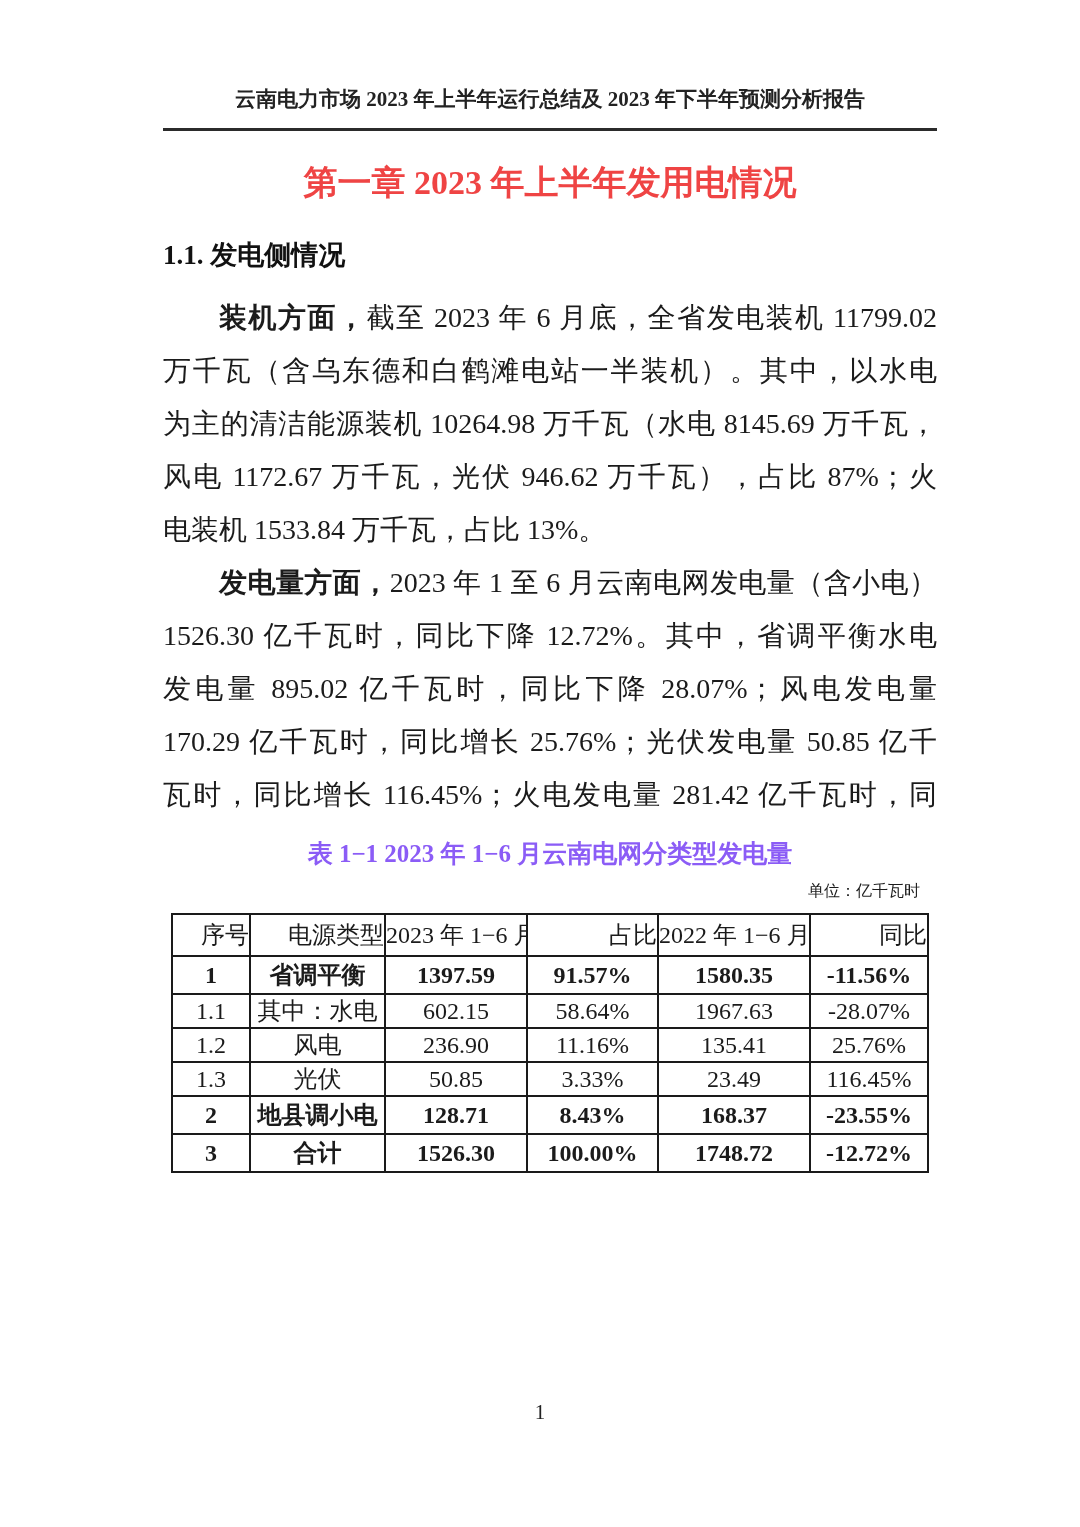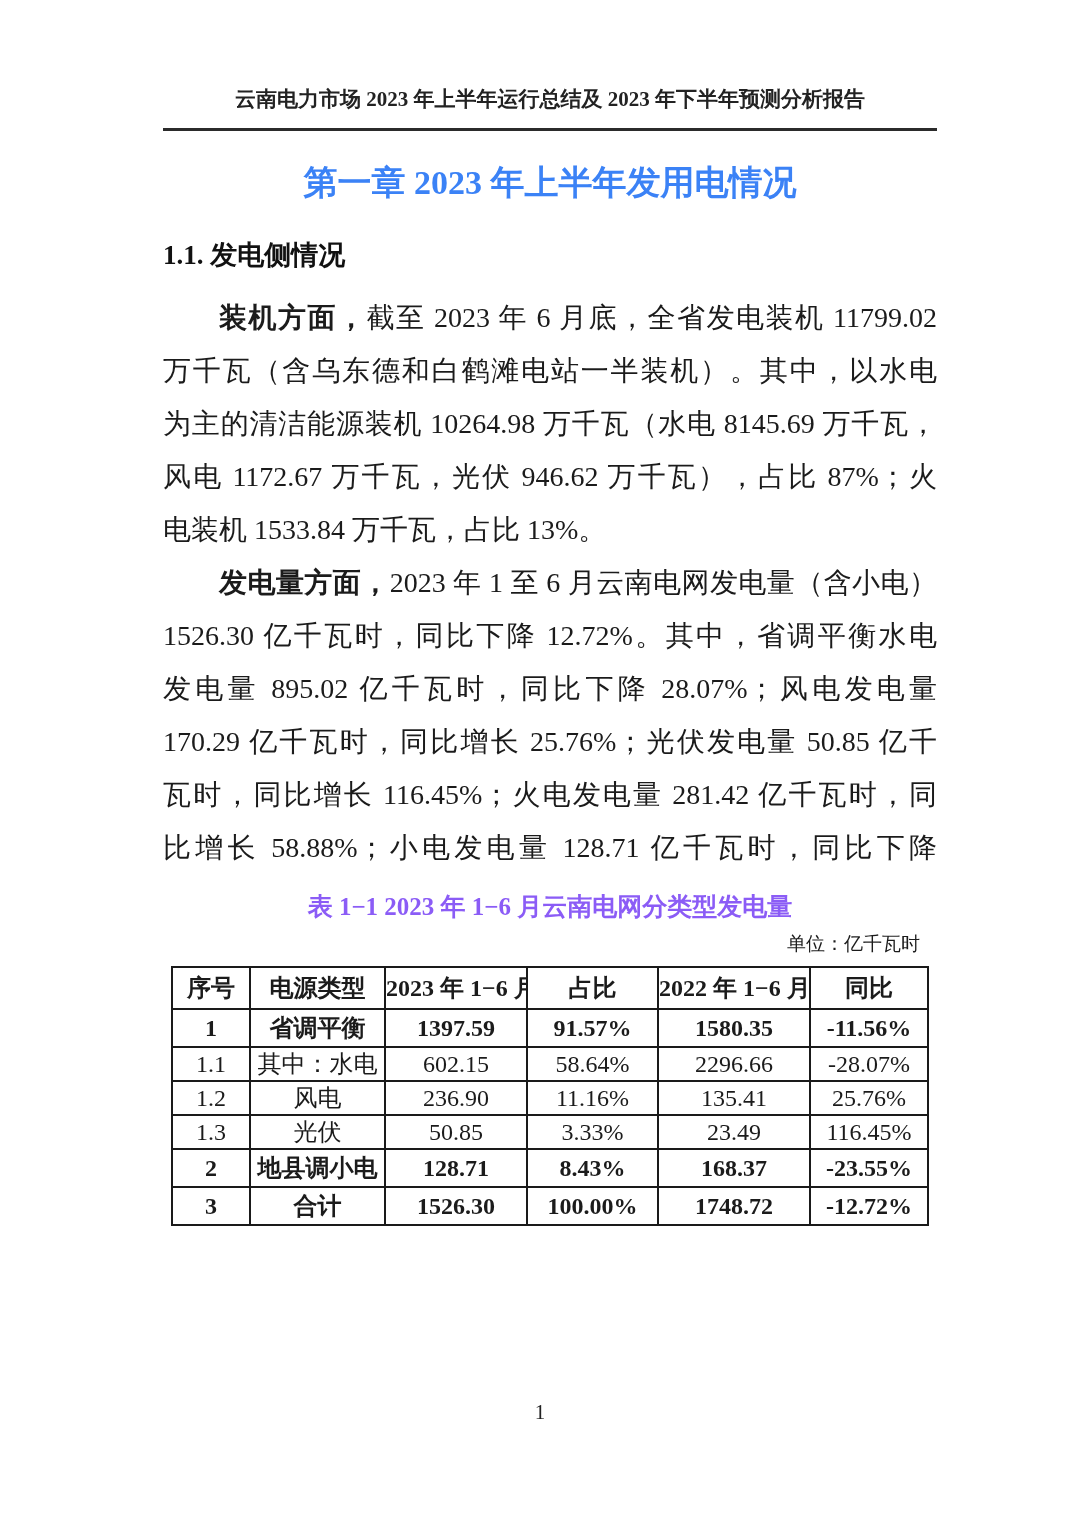--- a/index.html
+++ b/index.html
@@ -28,21 +28,21 @@
     border-top: 3px solid #2b2b2b;
     height: 0;
   }
 
   .chapter-title {
     margin-top: 30px;
     text-align: center;
     font-size: 34px;
     font-weight: 700;
     line-height: 44px;
-    color: #3b82f6;
+    color: #ef4444;
   }
   .section-heading {
     margin-top: 32px;
     font-size: 27px;
     font-weight: 700;
     line-height: 36px;
     color: #111111;
   }
 
   .para { margin-top: 18px; font-size: 28px; }
@@ -62,42 +62,42 @@
     text-align: center;
     font-size: 25px;
     font-weight: 700;
     line-height: 34px;
     color: #8b5cf6;
   }
   .unit-label {
     margin-top: 4px;
     text-align: right;
     padding-right: 17px;
-    font-size: 19px;
+    font-size: 16px;
     line-height: 32px;
   }
 
   table.gen-table {
     margin: 6px auto 0;
     width: 756px;
     border-collapse: collapse;
     table-layout: fixed;
     border: 2px solid #1a1a1a;
   }
   .gen-table th, .gen-table td {
     border: 2px solid #1a1a1a;
     text-align: center;
     vertical-align: middle;
     font-size: 24px;
     padding: 0;
     white-space: nowrap;
     overflow: hidden;
   }
   .gen-table thead tr { height: 42px; }
-  .gen-table th { font-weight: 700; }
+  .gen-table th { font-weight: 400; text-align: right; }
   .gen-table tbody tr { height: 32px; font-weight: 400; }
   .gen-table tbody tr.bold { height: 38px; }
   .gen-table tbody tr.bold td { font-weight: 700; }
 
   .page-number {
     position: absolute;
     left: 0; right: 0;
     top: 1400px;
     text-align: center;
     font-size: 21px;
@@ -124,21 +124,20 @@
       <div class="jline">风电 1172.67 万千瓦，光伏 946.62 万千瓦），占比 87%；火</div>
       <div class="jline last">电装机 1533.84 万千瓦，占比 13%。</div>
     </div>
 
     <div class="para" style="margin-top:0;">
       <div class="jline first"><span class="lead">发电量方面，</span><span>2023 年 1 至 6 月云南电网发电量（含小电）</span></div>
       <div class="jline">1526.30 亿千瓦时，同比下降 12.72%。其中，省调平衡水电</div>
       <div class="jline">发电量 895.02 亿千瓦时，同比下降 28.07%；风电发电量</div>
       <div class="jline">170.29 亿千瓦时，同比增长 25.76%；光伏发电量 50.85 亿千</div>
       <div class="jline">瓦时，同比增长 116.45%；火电发电量 281.42 亿千瓦时，同</div>
-      <div class="jline">比增长 58.88%；小电发电量 128.71 亿千瓦时，同比下降</div>
     </div>
 
     <div class="table-caption">表 1−1   2023 年 1−6 月云南电网分类型发电量</div>
     <div class="unit-label">单位：亿千瓦时</div>
 
     <table class="gen-table">
       <colgroup>
         <col style="width:78px">
           <col style="width:135px">
           <col style="width:142px">
@@ -163,21 +162,21 @@
     <td>1397.59</td>
     <td>91.57%</td>
     <td>1580.35</td>
     <td>-11.56%</td>
   </tr>
           <tr>
     <td>1.1</td>
     <td>其中：水电</td>
     <td>602.15</td>
     <td>58.64%</td>
-    <td>2296.66</td>
+    <td>1967.63</td>
     <td>-28.07%</td>
   </tr>
           <tr>
     <td>1.2</td>
     <td>风电</td>
     <td>236.90</td>
     <td>11.16%</td>
     <td>135.41</td>
     <td>25.76%</td>
   </tr>

